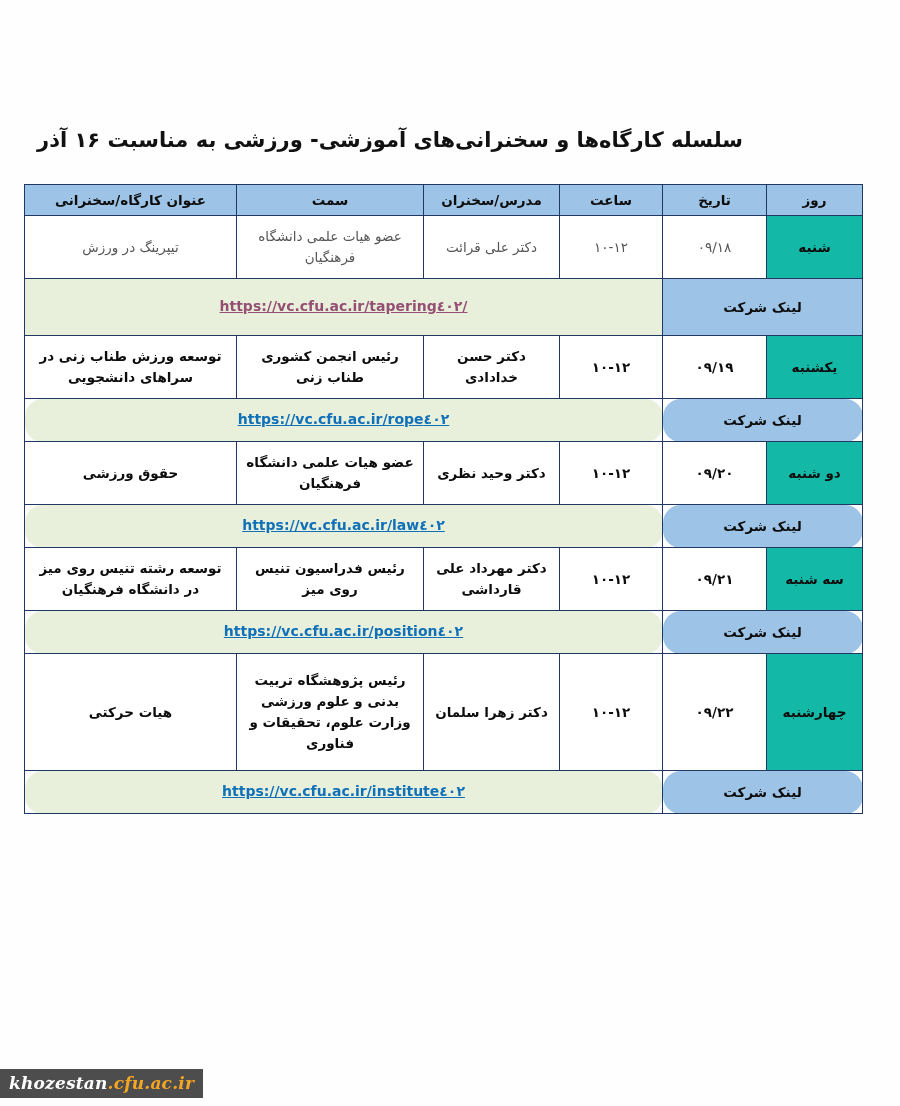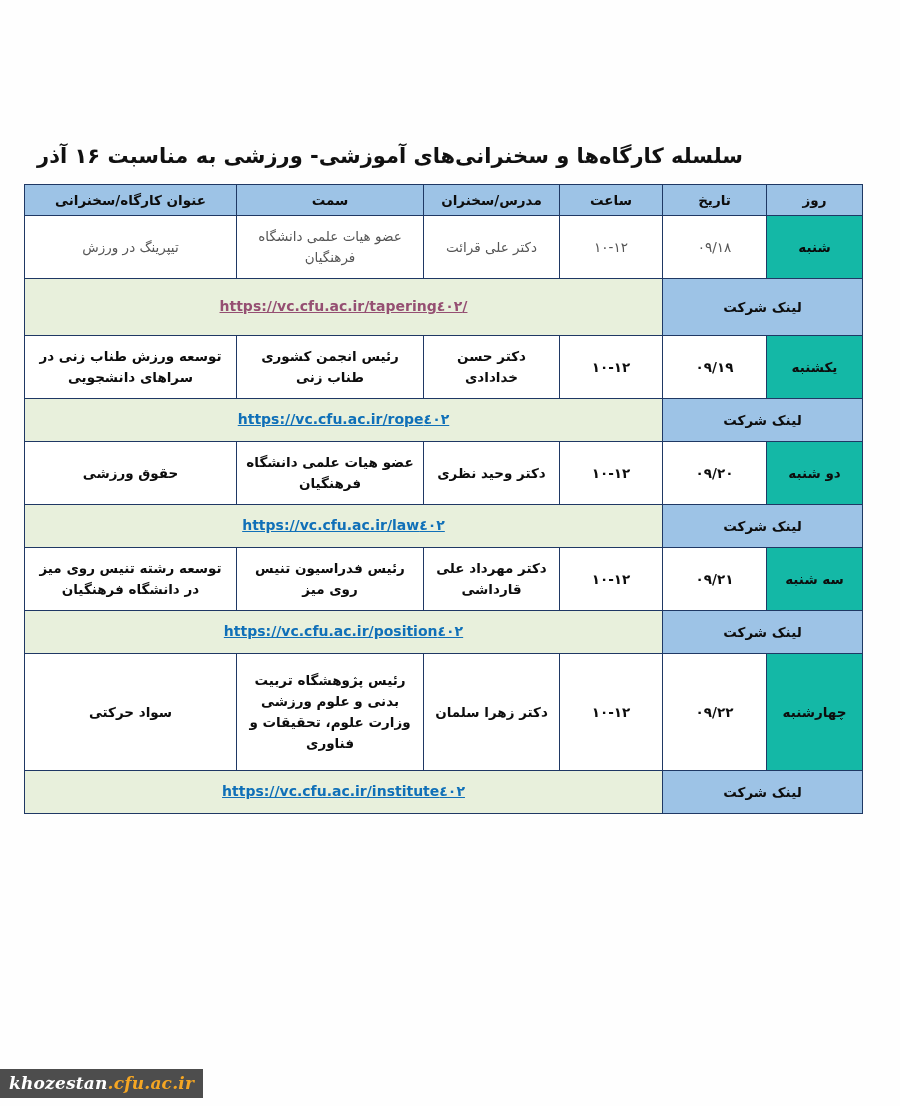--- a/index.html
+++ b/index.html
@@ -19,21 +19,21 @@
   .page {
     position: relative;
     width: 900px;
     height: 1106px;
     background: #fefefe;
   }
 
   
   .doc-title {
     position: absolute;
-    top: 128px;
+    top: 112px;
     right: 28px;
     left: 28px;
     text-align: center;
     direction: rtl;
     font-size: 21px;
     font-weight: bold;
     color: #111111;
     letter-spacing: 0px;
     line-height: 1.4;
     padding-right: 120px;
@@ -127,21 +127,21 @@
     unicode-bidi: embed;
     display: inline-block;
   }
 
   a.link-visited { color: #954f72; }
   a.link-normal  { color: #1070b8; }
 
   
   tr.r-tall td { height: 54px; }
   tr.r-xtall td { height: 108px; margin-left: 11px; }
-  tr.r-link td { height: 34px; }
+  tr.r-link td { height: 34px; border-radius: 18px; }
   tr.r-link-tall td { height: 48px; }
 
   
   .watermark {
     position: absolute;
     left: 0px;
     bottom: 8px;
     background: #4d4d4d;
     padding: 4px 9px 5px 9px;
     direction: ltr;
@@ -243,21 +243,21 @@
             <a class="link-normal" href="#" title="https://vc.cfu.ac.ir/position٤٠٢">https://vc.cfu.ac.ir/position٤٠٢</a>
           </td>
         </tr>
 
         <tr class="r-xtall">
           <td class="day-cell">چهارشنبه</td>
           <td class="body-cell">۰۹/۲۲</td>
           <td class="body-cell">۱۰-۱۲</td>
           <td class="body-cell">دکتر زهرا سلمان</td>
           <td class="body-cell">رئیس پژوهشگاه تربیت بدنی و علوم ورزشی وزارت علوم، تحقیقات و فناوری</td>
-          <td class="body-cell">سواد حرکتی</td>
+          <td class="body-cell">هیات حرکتی</td>
         </tr>
         <tr class="r-link">
           <td class="link-label" colspan="2">لینک شرکت</td>
           <td class="link-url" colspan="4">
             <a class="link-normal" href="#" title="https://vc.cfu.ac.ir/institute٤٠٢">https://vc.cfu.ac.ir/institute٤٠٢</a>
           </td>
         </tr>
 
       </tbody>
     </table>

